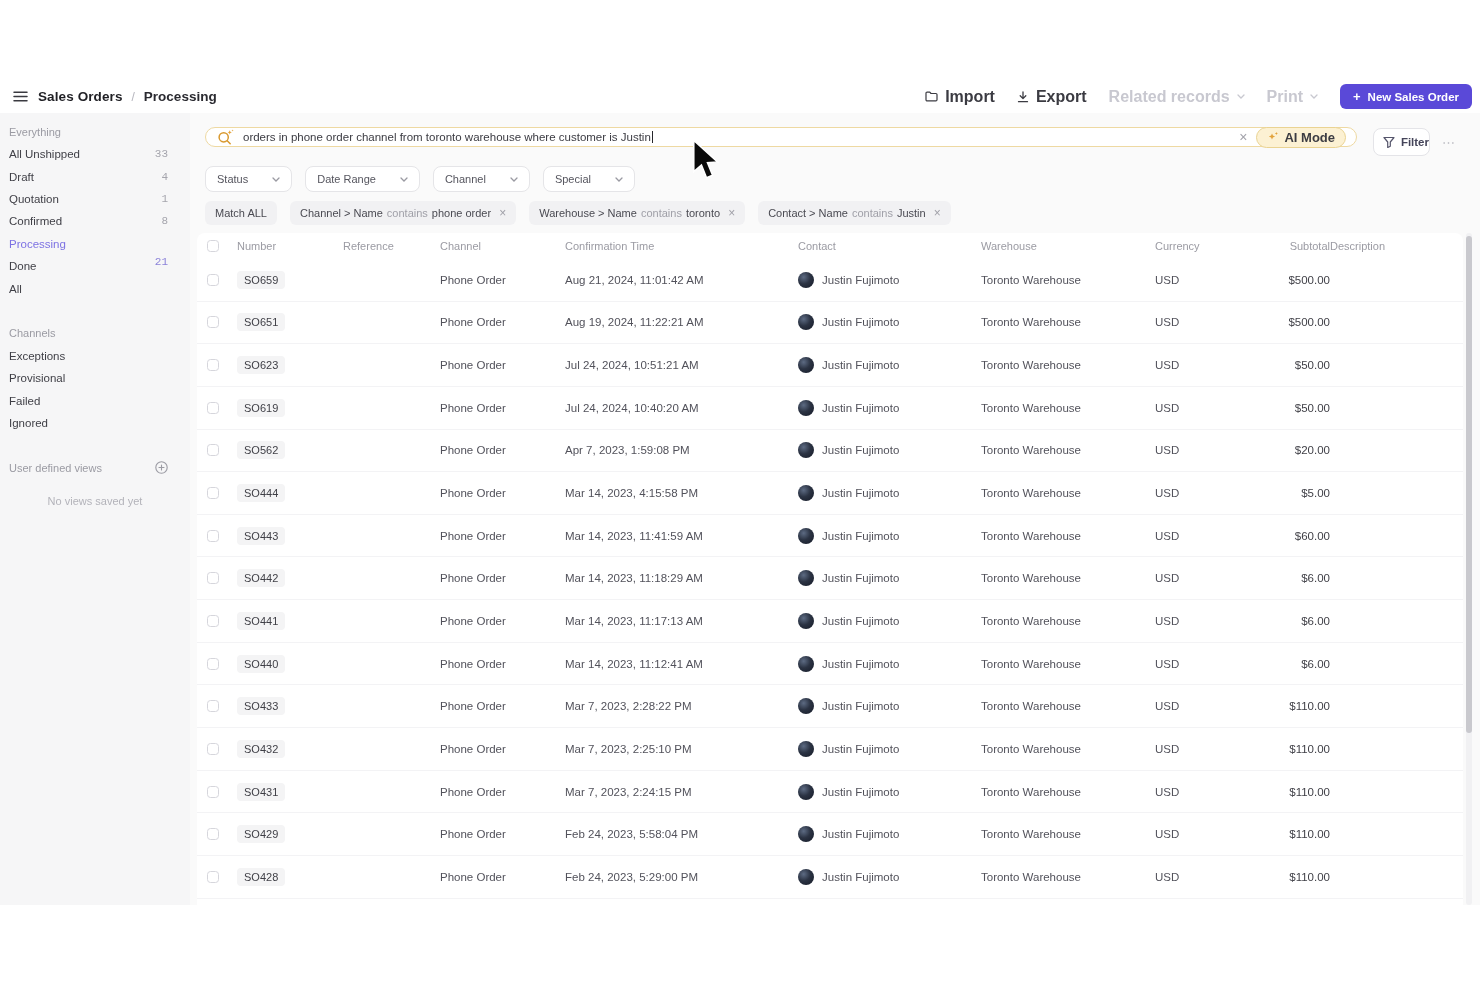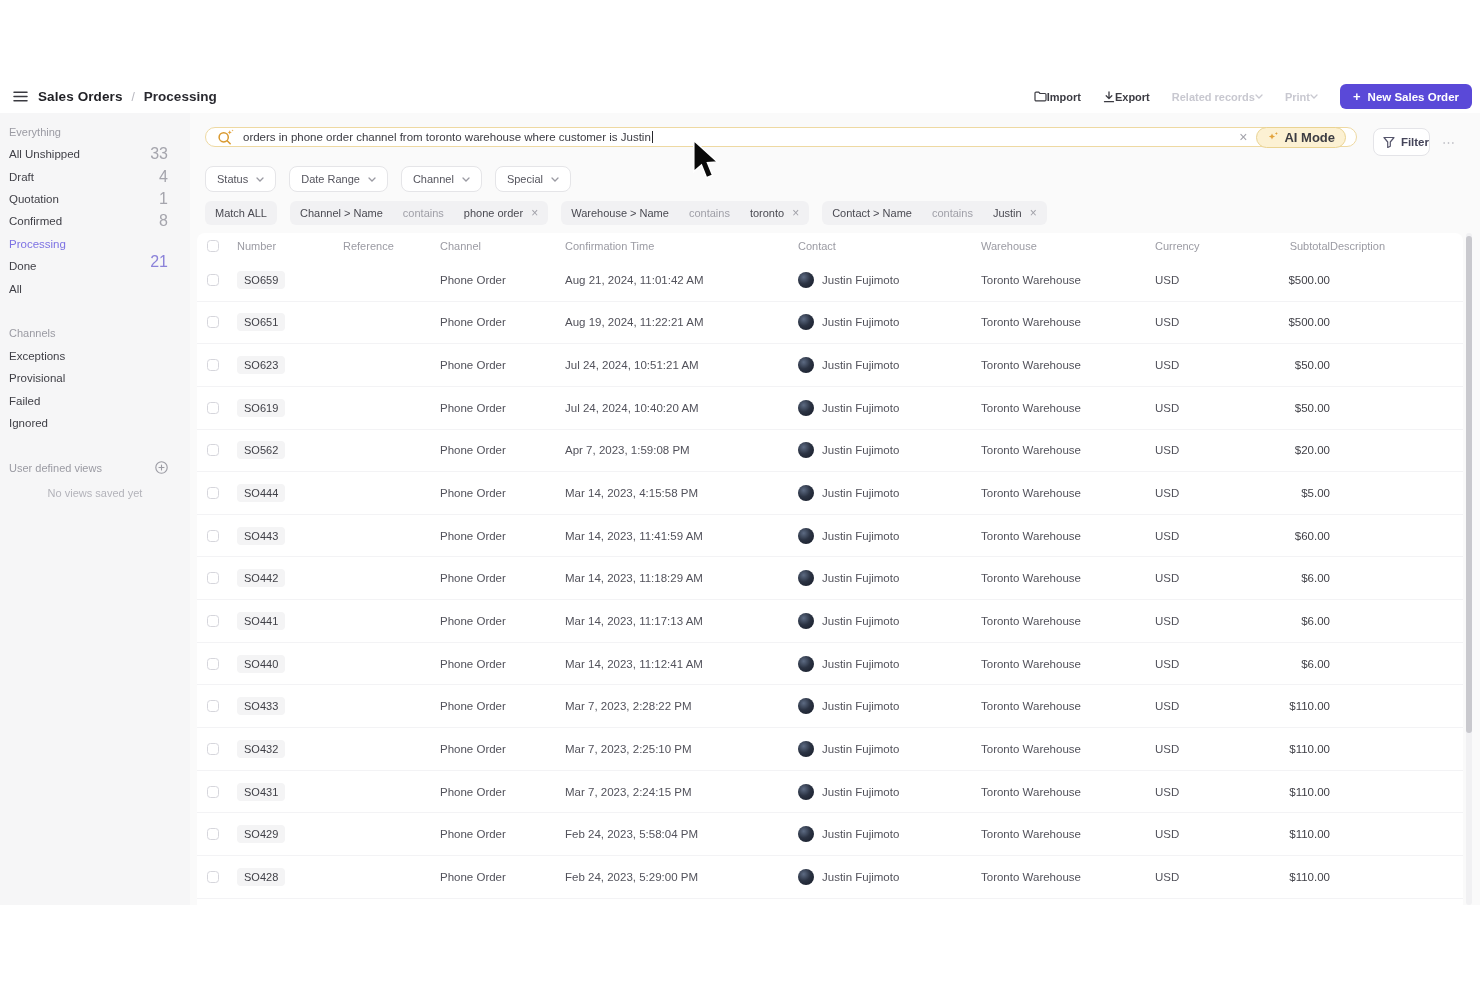--- a/index.html
+++ b/index.html
@@ -6,60 +6,60 @@
   html,body { width:1480px; height:987px; background:#ffffff; font-family:"Liberation Sans", sans-serif; overflow:hidden; }
   .stage { position:relative; width:1480px; height:987px; background:#fff; }
 
   
   .app-header { position:absolute; left:0; top:80px; width:1480px; height:33px; background:#fff; display:flex; align-items:center; }
   .hamburger { margin-left:9px; width:22px; height:22px; display:flex; align-items:center; justify-content:center; cursor:pointer; }
   .crumb-section { margin-left:7px; font-size:13.5px; font-weight:700; color:#1f1f24; letter-spacing:.1px; }
   .crumb-sep { margin:0 9px; font-size:12px; color:#b4b4bc; }
   .crumb-page { font-size:13.5px; font-weight:600; color:#2a2a30; }
   .header-actions { position:absolute; right:8px; top:0; height:33px; display:flex; align-items:center; gap:22px; }
-  .action-item { display:flex; align-items:center; gap:0; font-size:11px; font-weight:600; color:#3b3b42; cursor:pointer; }
+  .action-item { display:flex; align-items:center; gap:7px; font-size:16px; font-weight:600; color:#3b3b42; cursor:pointer; }
   .action-item.disabled { color:#c8c8d0; cursor:default; }
   .action-item.disabled svg { stroke:#c8c8d0; }
   .primary-btn { display:flex; align-items:center; gap:7px; background:#5a49d8; color:#fff; font-size:11.5px; font-weight:700; border:none; border-radius:6px; padding:0 13px; height:25px; cursor:pointer; }
   .primary-btn .plus { font-size:13px; font-weight:600; line-height:1; }
 
   
   .sidebar { position:absolute; left:0; top:113px; width:190px; height:792px; background:#f6f6f7; padding-top:7px; }
   .side-header { height:23px; display:flex; align-items:center; padding:0 9px; font-size:11px; color:#9b9ba3; }
   .side-item { height:22.4px; display:flex; align-items:center; padding:0 22px 0 9px; font-size:11.5px; color:#3f3f46; cursor:pointer; }
   .side-item .lbl { flex:1; }
-  .side-item .cnt { font-size:16px; color:#a5a5ad; }
+  .side-item .cnt { font-size:11px; color:#a5a5ad;font-family:Liberation Mono, monospace; }
   .side-item.active { color:#7d72e3; }
   .side-item.active .cnt { color:#8b82d9;margin-top:36px; }
   .side-gap { height:22px; }
   .views-header { height:23px; display:flex; align-items:center; padding:0 9px; font-size:11px; color:#9b9ba3; }
   .views-header .lbl { flex:1; }
   .add-view { width:14px; height:14px; margin-right:13px; display:flex; align-items:center; justify-content:center; cursor:pointer; }
-  .views-empty { margin-top:8px; text-align:center; font-size:11px; color:#b3b3ba; }
+  .views-empty { margin-top:16px; text-align:center; font-size:11px; color:#b3b3ba; }
 
   
   .main { position:absolute; left:190px; top:113px; width:1290px; height:792px; background:#fafafa; }
 
   
   .search-box { position:absolute; left:15px; top:14px; width:1152px; height:20px; background:#fff; border:1.5px solid #eed9a2; border-radius:10px; display:flex; align-items:center; padding:0 10px 0 11px; }
   .search-text { flex:1; font-size:11.5px; font-weight:500; color:#3b3b42; margin-left:9px; white-space:nowrap; overflow:hidden; }
   .caret { display:inline-block; width:1.3px; height:12px; background:#26262b; margin-left:1px; vertical-align:-2px; }
   .clear-x { font-size:14px; color:#a2a2aa; padding:0 9px; cursor:pointer; }
   .ai-pill { display:flex; align-items:center; gap:5px; background:#fcf1d3; border:1px solid #ead392; border-radius:999px; height:21px; padding:0 10px; font-size:13px; font-weight:600; color:#3c3c42; cursor:pointer; }
   .filter-btn { position:absolute; left:1183px; top:15px; height:28px; width:57px; background:#fff; border:1px solid #e4e4e8; border-radius:8px; display:flex; align-items:center; justify-content:flex-end; gap:6px; font-size:11.5px; font-weight:600; color:#45455a; cursor:pointer; }
   .more-btn { position:absolute; left:1248px; top:15px; height:28px; width:22px; display:flex; align-items:center; justify-content:center; color:#b9b9c0; font-size:13px; letter-spacing:1px; cursor:pointer; }
 
   
   .dropdown-row { position:absolute; left:15px; top:53px; display:flex; gap:13px; }
-  .drop-pill { display:flex; align-items:center; gap:8px; background:#fff; border:1px solid #e5e5e8; border-radius:8px; height:26px; padding:0 11px; font-size:11px; color:#55555e; cursor:pointer; }
+  .drop-pill { display:flex; align-items:center; gap:24px; background:#fff; border:1px solid #e5e5e8; border-radius:8px; height:26px; padding:0 11px; font-size:11px; color:#55555e; cursor:pointer; }
 
   
   .chips-row { position:absolute; left:15px; top:88px; display:flex; gap:13px; }
   .chip { display:flex; align-items:center; background:#f1f1f3; border-radius:6px; height:24px; padding:0 10px; font-size:11px; color:#4a4a52; white-space:nowrap; cursor:pointer; }
-  .chip .op { color:#a0a0a8; margin:0 20px; }
+  .chip .op { color:#a0a0a8; margin:0 4px; }
   .chip .x { color:#a0a0a8; margin-left:8px; font-size:12px; cursor:pointer; }
 
   
   .table-card { position:absolute; left:7px; top:120px; width:1266px; height:672px; background:#fff; border-radius:8px 8px 0 0; overflow:hidden; }
   .trow { display:flex; align-items:center; }
   .thead { height:26px; }
   .thead .cell { font-size:11px; color:#9b9ba3; }
   .tbody-row { height:42.65px; border-bottom:1px solid #f3f3f5; cursor:pointer; }
   .cell { flex:none; font-size:11.5px; color:#52525b; overflow:hidden; white-space:nowrap; }
   .c-check { width:40px; padding-left:10px; }

